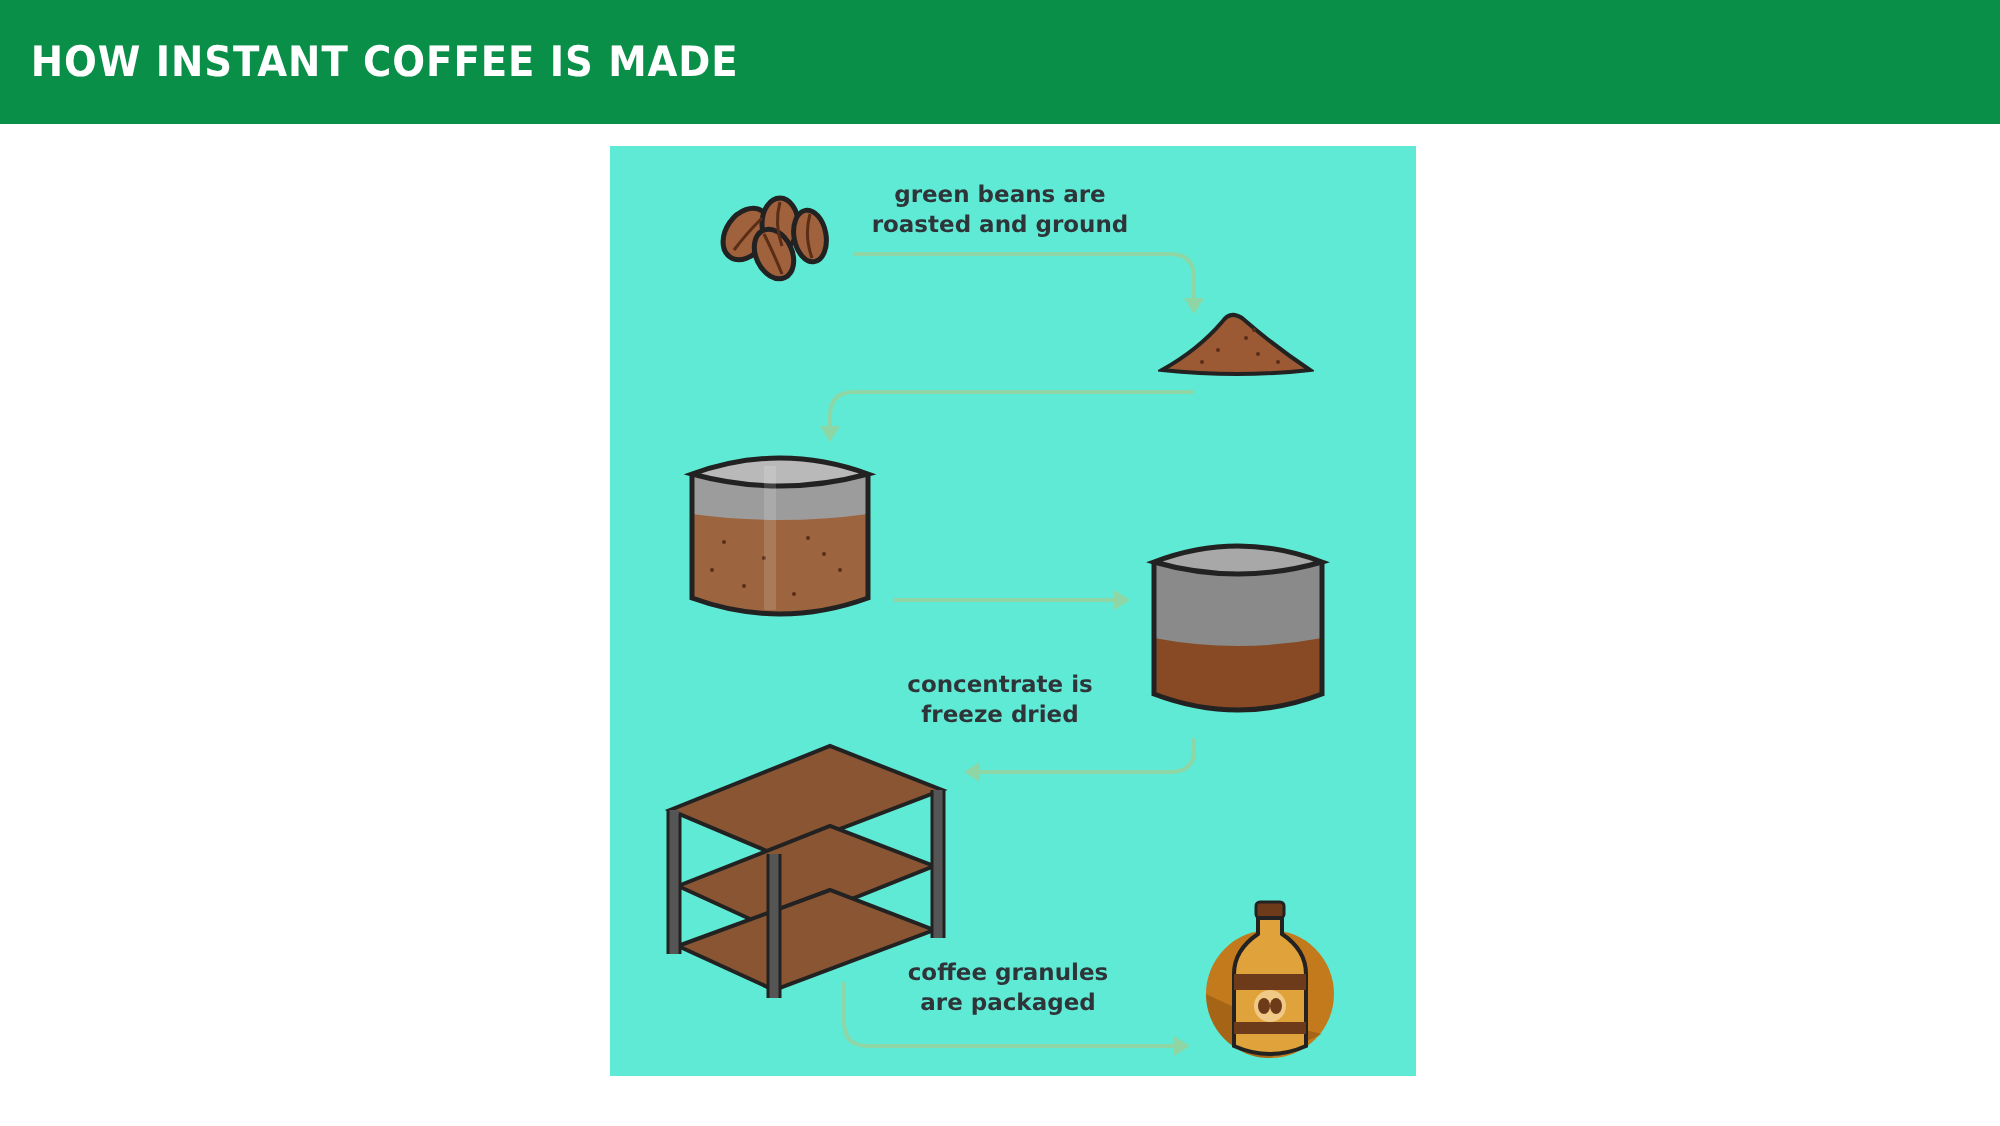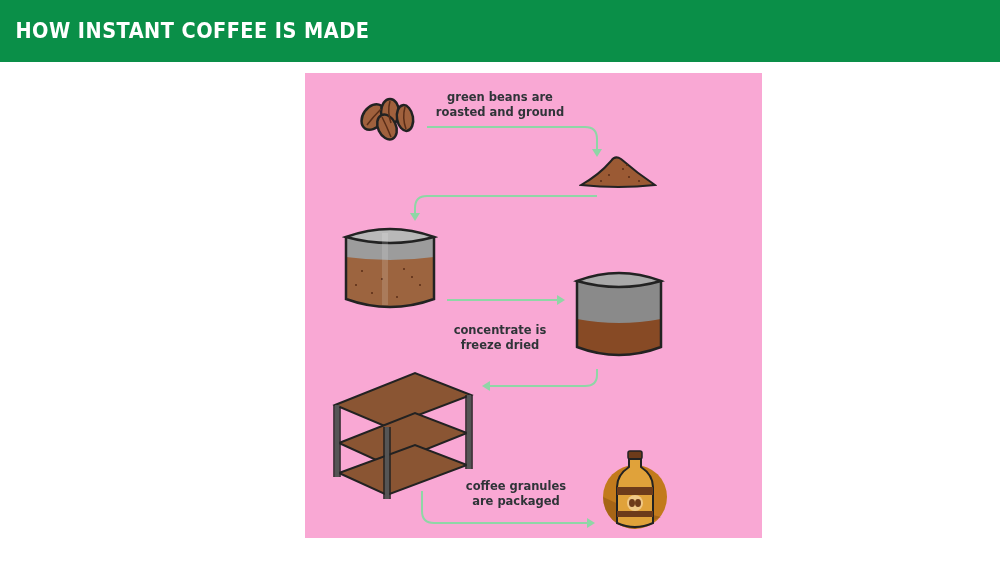--- a/index.html
+++ b/index.html
@@ -2,21 +2,21 @@
 <html><head>
 <meta charset="utf-8">
 <style>
   html, body { margin:0; padding:0; }
   body { width:1000px; height:563px; background:#ffffff; position:relative; overflow:hidden;
          font-family:"DejaVu Sans", sans-serif; }
   .header { position:absolute; left:0; top:0; width:1000px; height:62px; background:#0a8f48;
             display:flex; align-items:center; justify-content:flex-start; }
   .title { color:#ffffff; font-family:"DejaVu Sans", sans-serif; font-weight:bold; font-size:21px;
            letter-spacing:0.5px; transform:scaleX(0.92); }
-  .panel { position:absolute; left:305px; top:73px; width:457px; height:465px; background:#f9a8d4; }
+  .panel { position:absolute; left:305px; top:73px; width:403px; height:465px; background:#5eead4; }
   .label { position:absolute; text-align:center; color:#2f3438; font-size:11.5px; font-weight:bold;
            line-height:15px; white-space:pre-line; }
   svg.flow { position:absolute; left:0; top:0; }
 </style>
 </head>
 <body>
 
 <div class="header">
   <div class="title">HOW INSTANT COFFEE IS MADE</div>
 </div>
@@ -91,21 +91,21 @@
     <path d="M4 18 V80 Q48 96 92 80 V18" fill="none" stroke="#222" stroke-width="2.5"></path>
     <rect x="40" y="14" width="6" height="72" fill="#ffffff" opacity="0.15"></rect>
   </svg>
 
   <svg style="position:absolute;left:268px;top:190px" width="92" height="100" viewBox="0 0 92 100">
     <path d="M4 18 V84 Q46 100 88 84 V18" fill="#8a8a8a"></path>
     <path d="M4 56 Q46 64 88 56 V84 Q46 100 4 84 Z" fill="#874a25"></path>
     <path d="M4 18 Q46 2 88 18 Q46 30 4 18 Z" fill="#a8a8a8" stroke="#222" stroke-width="2.5"></path>
     <path d="M4 18 V84 Q46 100 88 84 V18" fill="none" stroke="#222" stroke-width="2.5"></path>
   </svg>
-  <div class="label" style="left:135px;top:250px;width:120px">concentrate is
+  <div class="label" style="left:135px;top:262px;width:120px">concentrate is
 freeze dried</div>
 
   <svg style="position:absolute;left:24px;top:296px" width="146" height="134" viewBox="0 0 146 134">
     <g stroke="#222" stroke-width="2" fill="#8a5533">
       <polygon points="6,36 86,4 142,26 58,58"></polygon>
       <polygon points="10,74 86,44 138,64 58,96"></polygon>
       <polygon points="10,104 86,76 138,96 58,126"></polygon>
     </g>
     <g stroke="#555" stroke-width="5" fill="none">
       <line x1="8" y1="36" x2="8" y2="108"></line>
@@ -114,21 +114,21 @@
     </g>
     <g stroke="#222" stroke-width="1.5" fill="none">
       <line x1="5" y1="36" x2="5" y2="108"></line>
         <line x1="11" y1="38" x2="11" y2="108"></line>
       <line x1="55" y1="58" x2="55" y2="130"></line>
         <line x1="61" y1="58" x2="61" y2="130"></line>
       <line x1="137" y1="26" x2="137" y2="100"></line>
         <line x1="143" y1="26" x2="143" y2="100"></line>
     </g>
   </svg>
-  <div class="label" style="left:156px;top:406px;width:110px">coffee granules
+  <div class="label" style="left:144px;top:406px;width:110px">coffee granules
 are packaged</div>
 
   <svg style="position:absolute;left:296px;top:374px" width="68" height="84" viewBox="0 0 68 84">
     <circle cx="34" cy="50" r="32" fill="#c27a1c"></circle>
     <path d="M34 82 A32 32 0 0 1 2 50 Q30 64 60 70 Z" fill="#8a4f10" opacity="0.5"></path>
     <rect x="27" y="4" width="14" height="8" rx="2" fill="#6d3b1a" stroke="#222" stroke-width="1.5"></rect>
     <path d="M28 12 H40 V20 Q52 28 52 40 V76 Q34 84 16 76 V40 Q16 28 28 20 Z" fill="#e0a23a" stroke="#222" stroke-width="2"></path>
     <rect x="16" y="40" width="36" height="8" fill="#6d3b1a"></rect>
     <rect x="16" y="64" width="36" height="6" fill="#6d3b1a"></rect>
     <circle cx="34" cy="56" r="8" fill="#f0c987"></circle>

